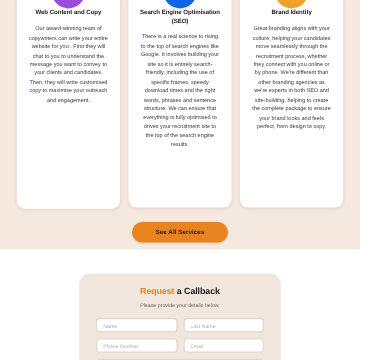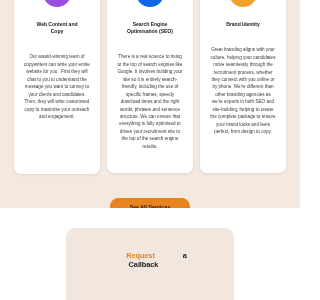--- a/index.html
+++ b/index.html
@@ -1,15 +1,15 @@
 <!DOCTYPE html>
 <html><head>
 <meta charset="utf-8">
 <style>
-  * { box-sizing: border-box; margin: 0; padding: 13px; }
+  * { box-sizing: border-box; margin: 0; padding: 0; }
 
   html, body {
     width: 300px;
     height: 300px;
     overflow: hidden;
   }
 
   body {
     font-family: "Liberation Sans", sans-serif;
     background: #ffffff;

